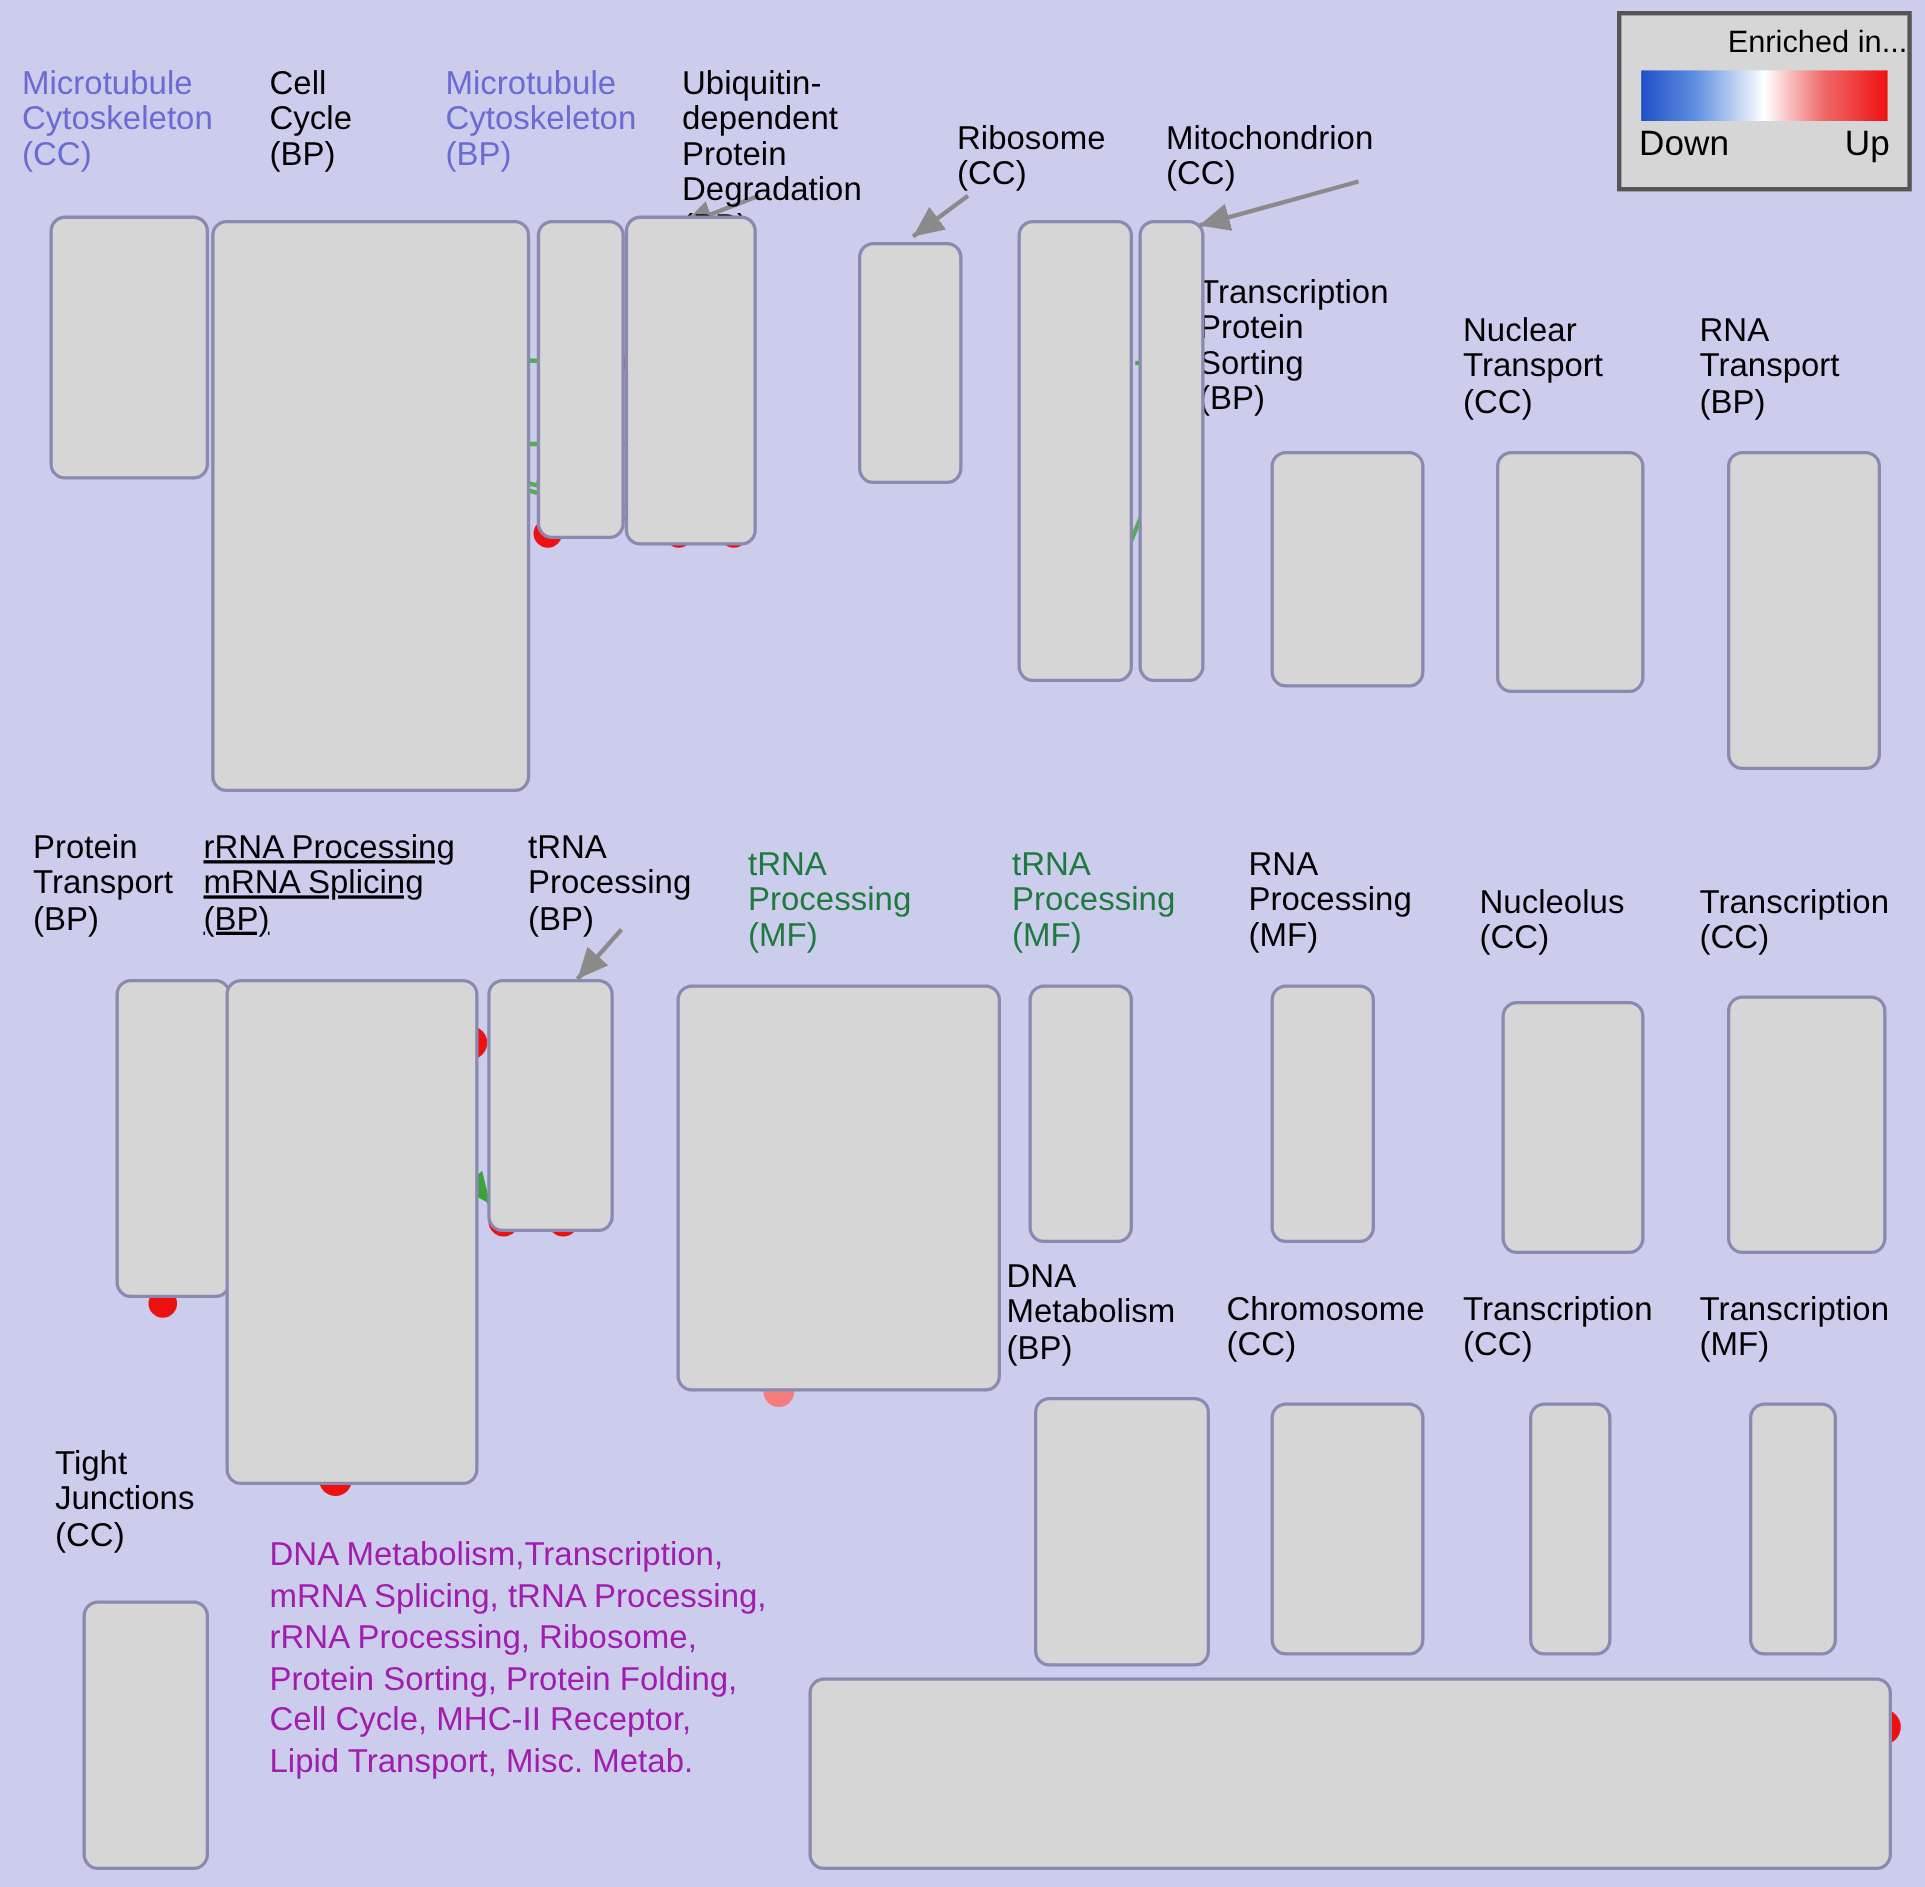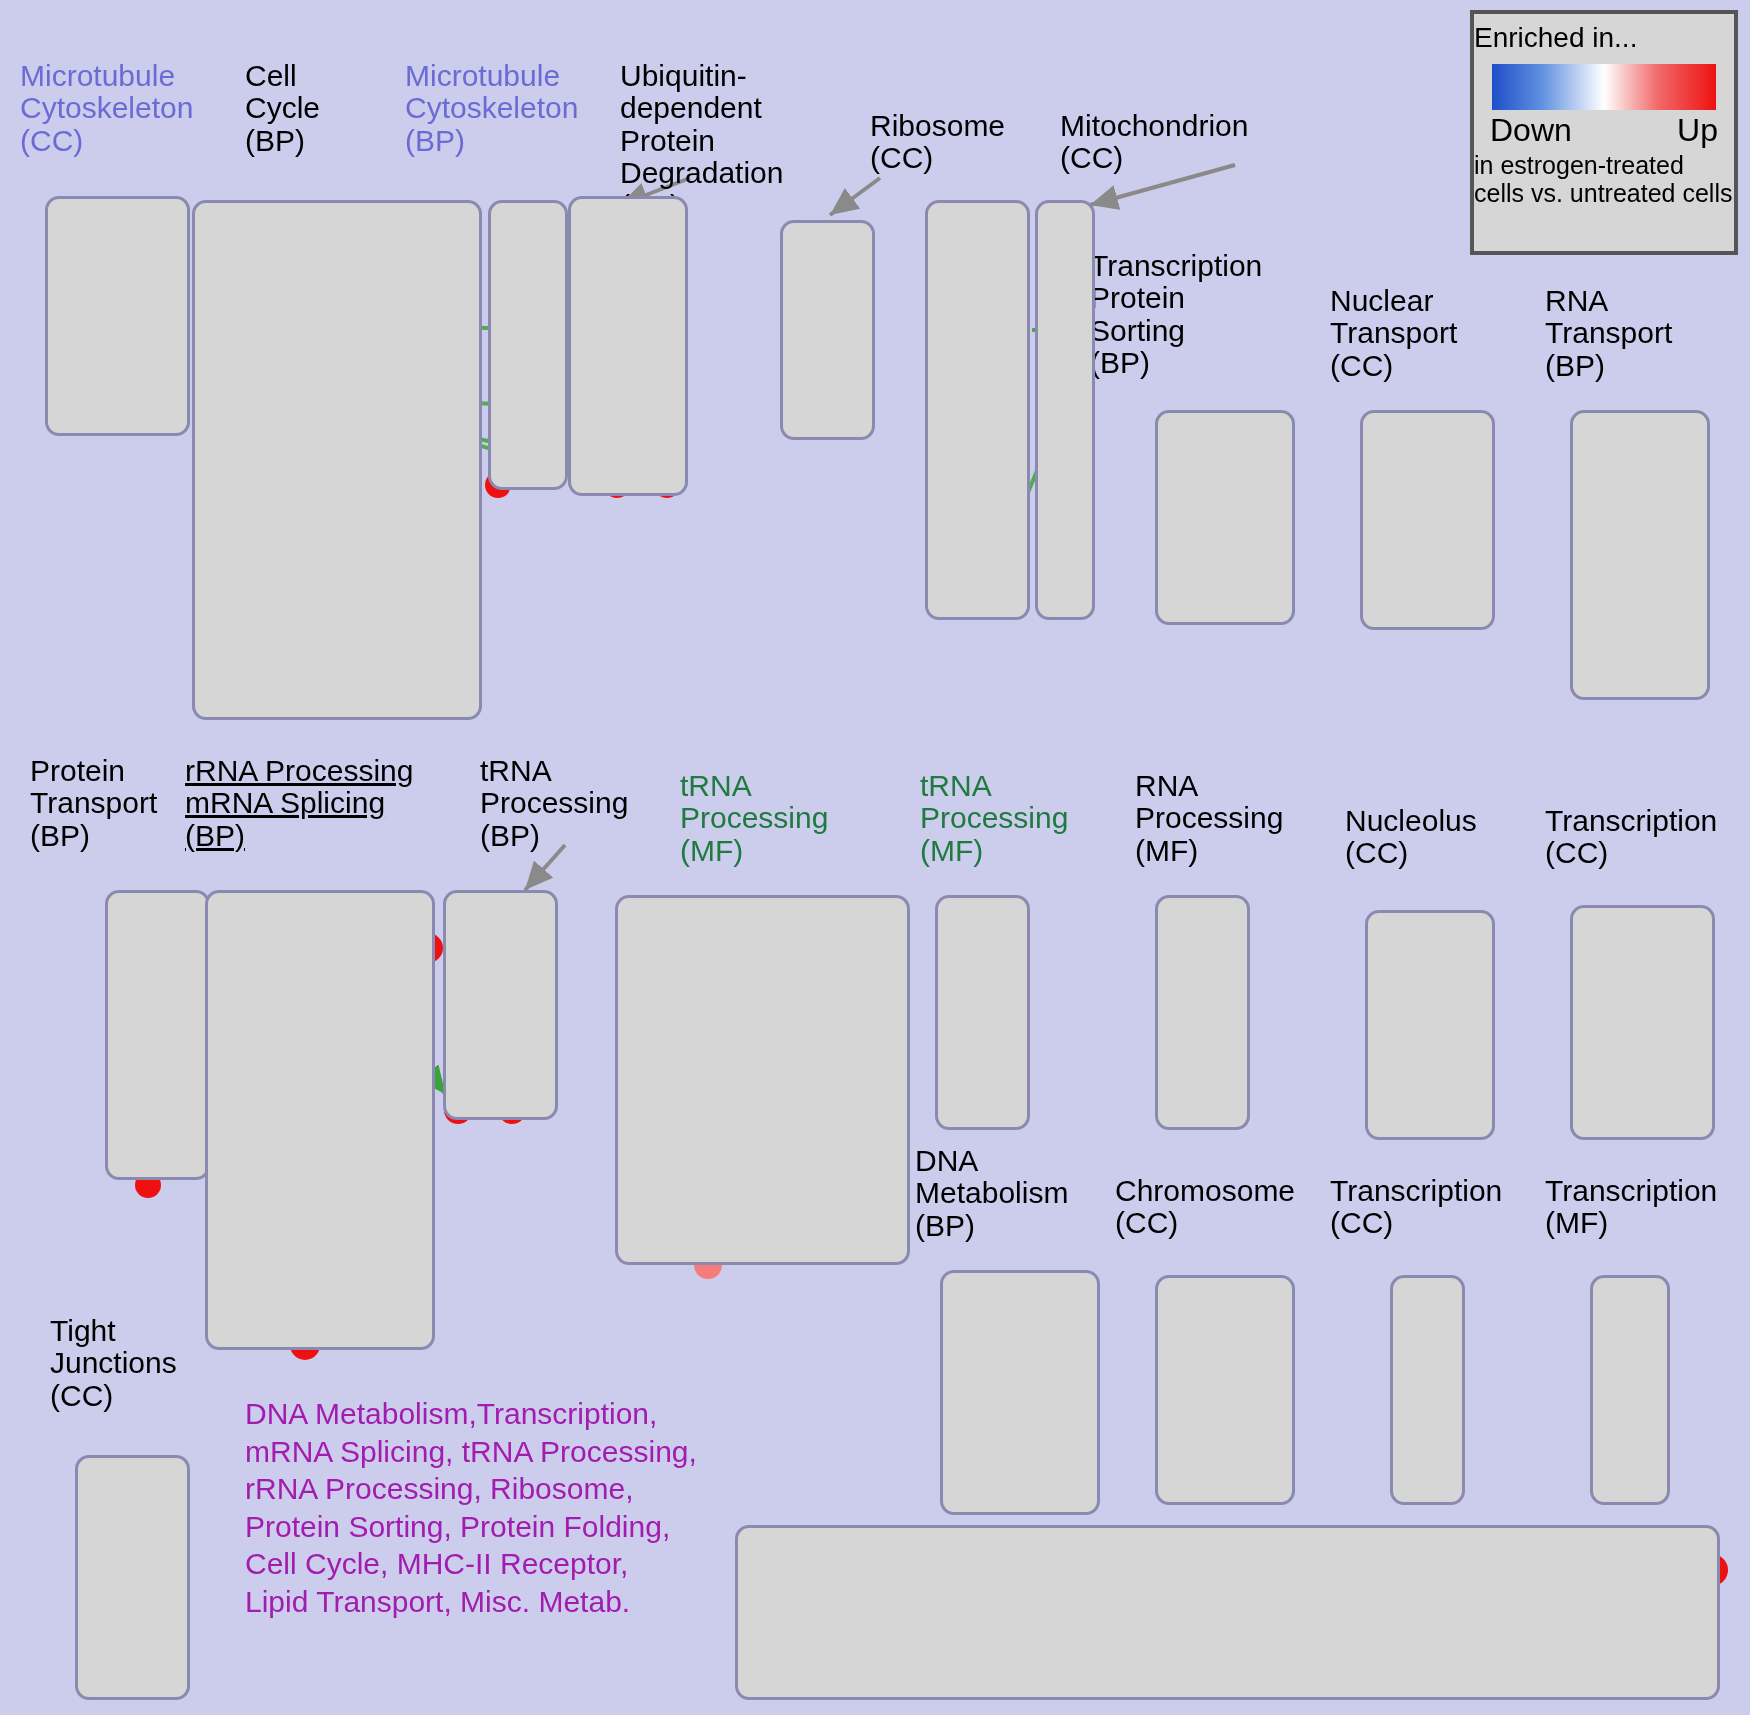--- a/index.html
+++ b/index.html
@@ -23,25 +23,25 @@
     color:#000;
     font-size:30px;
     line-height:1.08;
     text-align:left;
     white-space:pre-line;
   }
   .label.violet{color:#6b6bd6;}
   .label.green{color:#1f7a3f;}
   .legend{
     position:absolute;
-    left:1470px;top:10px;width:268px;height:245px;
+    left:1470px;top:10px;width:268px;height:164px;
     background:#d6d6d6;
     border:4px solid #555;
     box-sizing:border-box;
-    text-align:left;
+    text-align:right;
   }
   .legend-title{
     font-size:28px;color:#000;margin-top:8px;
   }
   .legend-bar{
     margin:10px auto 0 auto;
     width:224px;height:46px;
     background:linear-gradient(to right,#1f4fc8 0%,#5f8fe0 22%,#ffffff 50%,#f06a6a 74%,#ee1111 100%);
   }
   .legend-ends{
@@ -354,22 +354,20 @@
       </g>
   </svg>
 
   <div class="legend">
     <div class="legend-title">Enriched in...</div>
     <div class="legend-bar"></div>
     <div class="legend-ends">
       <span>Down</span>
       <span>Up</span>
     </div>
-    <div class="legend-sub">in estrogen-treated cells
-vs. untreated cells</div>
   </div>
 
   <div class="note" id="note" style="left:245px;top:1395px;width:520px;">DNA Metabolism,Transcription,
 mRNA Splicing, tRNA Processing,
 rRNA Processing, Ribosome,
 Protein Sorting, Protein Folding,
 Cell Cycle, MHC-II Receptor,
 Lipid Transport, Misc. Metab.</div>
 
   <div id="labels-layer">

